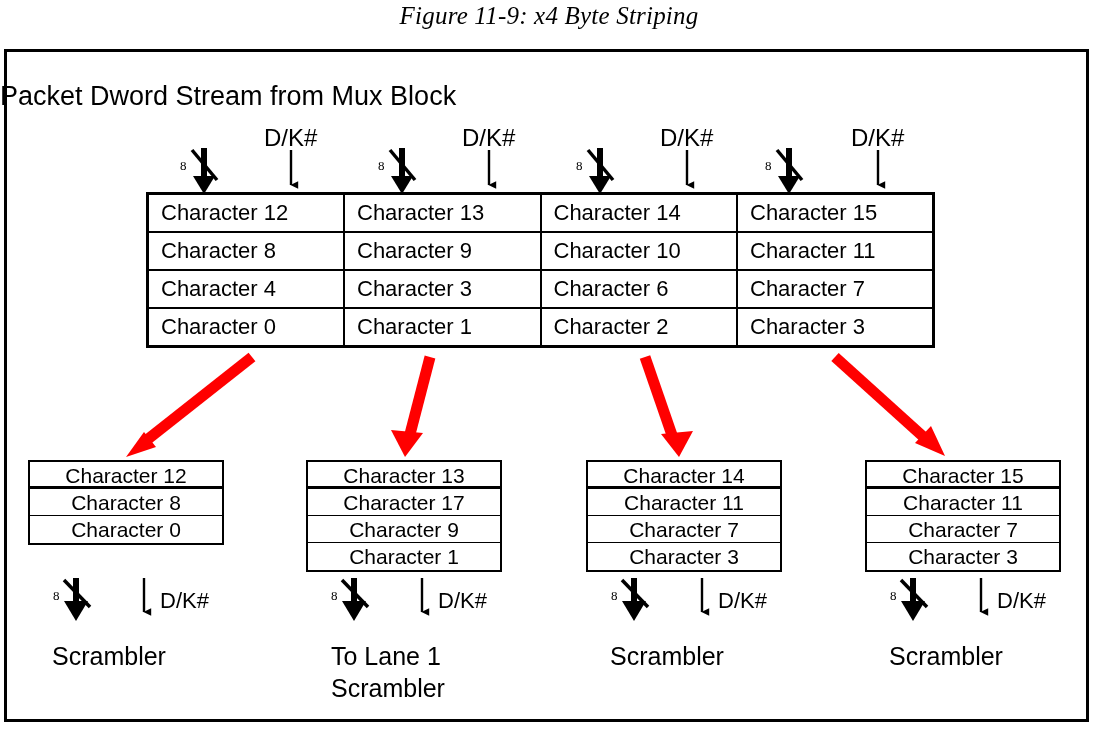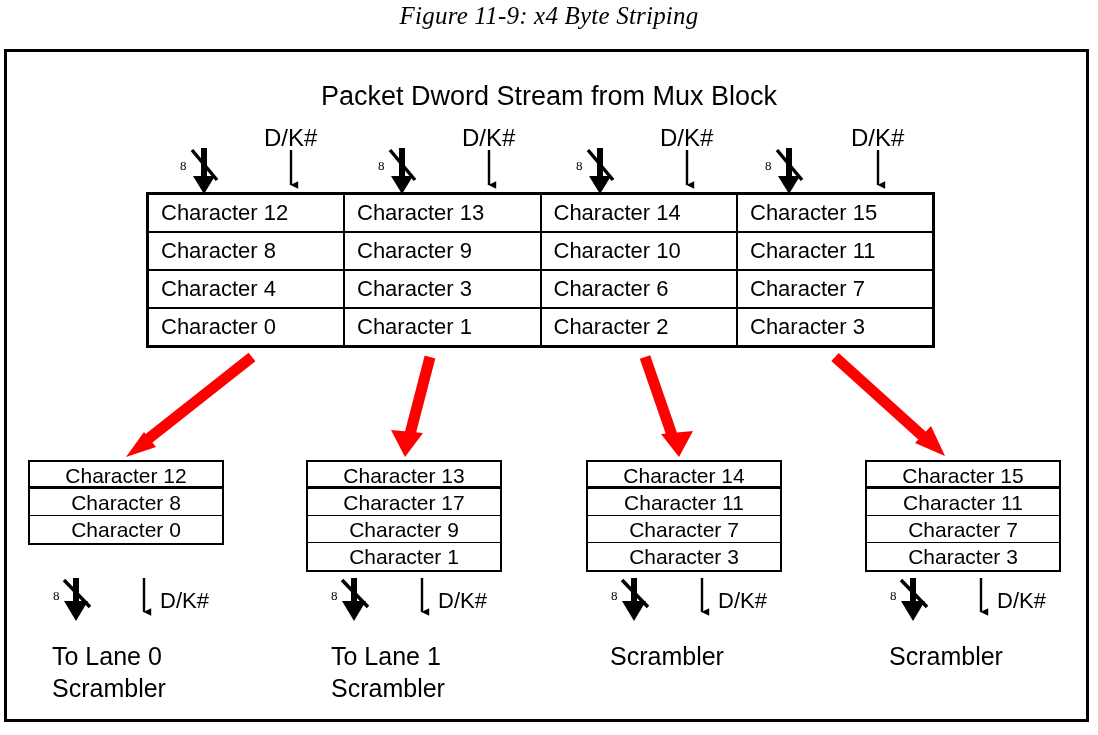--- a/index.html
+++ b/index.html
@@ -41,21 +41,21 @@
     box-sizing: border-box;
     background: #ffffff;
   }
 
   
   .stream-heading {
     position: absolute;
     left: 0;
     top: 81px;
     width: 1098px;
-    text-align: center;
+    text-align: left;
     font-size: 27px;
     color: #000000;
   }
 
   
   .dk-label {
     position: absolute;
     font-size: 24px;
     color: #000000;
     white-space: nowrap;
@@ -216,21 +216,20 @@
   </div>
 
   <div class="lane-box" style="left:865px; top:460px;">
     <div class="lane-row head">Character 15</div>
     <div class="lane-row">Character 11</div>
     <div class="lane-row">Character 7</div>
     <div class="lane-row last">Character 3</div>
   </div>
 
   <div class="lane-caption" style="left:52px; top:640px;">
-    <div>To Lane 0</div>
     <div>Scrambler</div>
   </div>
   <div class="lane-caption" style="left:331px; top:640px;">
     <div>To Lane 1</div>
     <div>Scrambler</div>
   </div>
   <div class="lane-caption" style="left:610px; top:640px;">
     <div>Scrambler</div>
   </div>
   <div class="lane-caption" style="left:889px; top:640px;">

